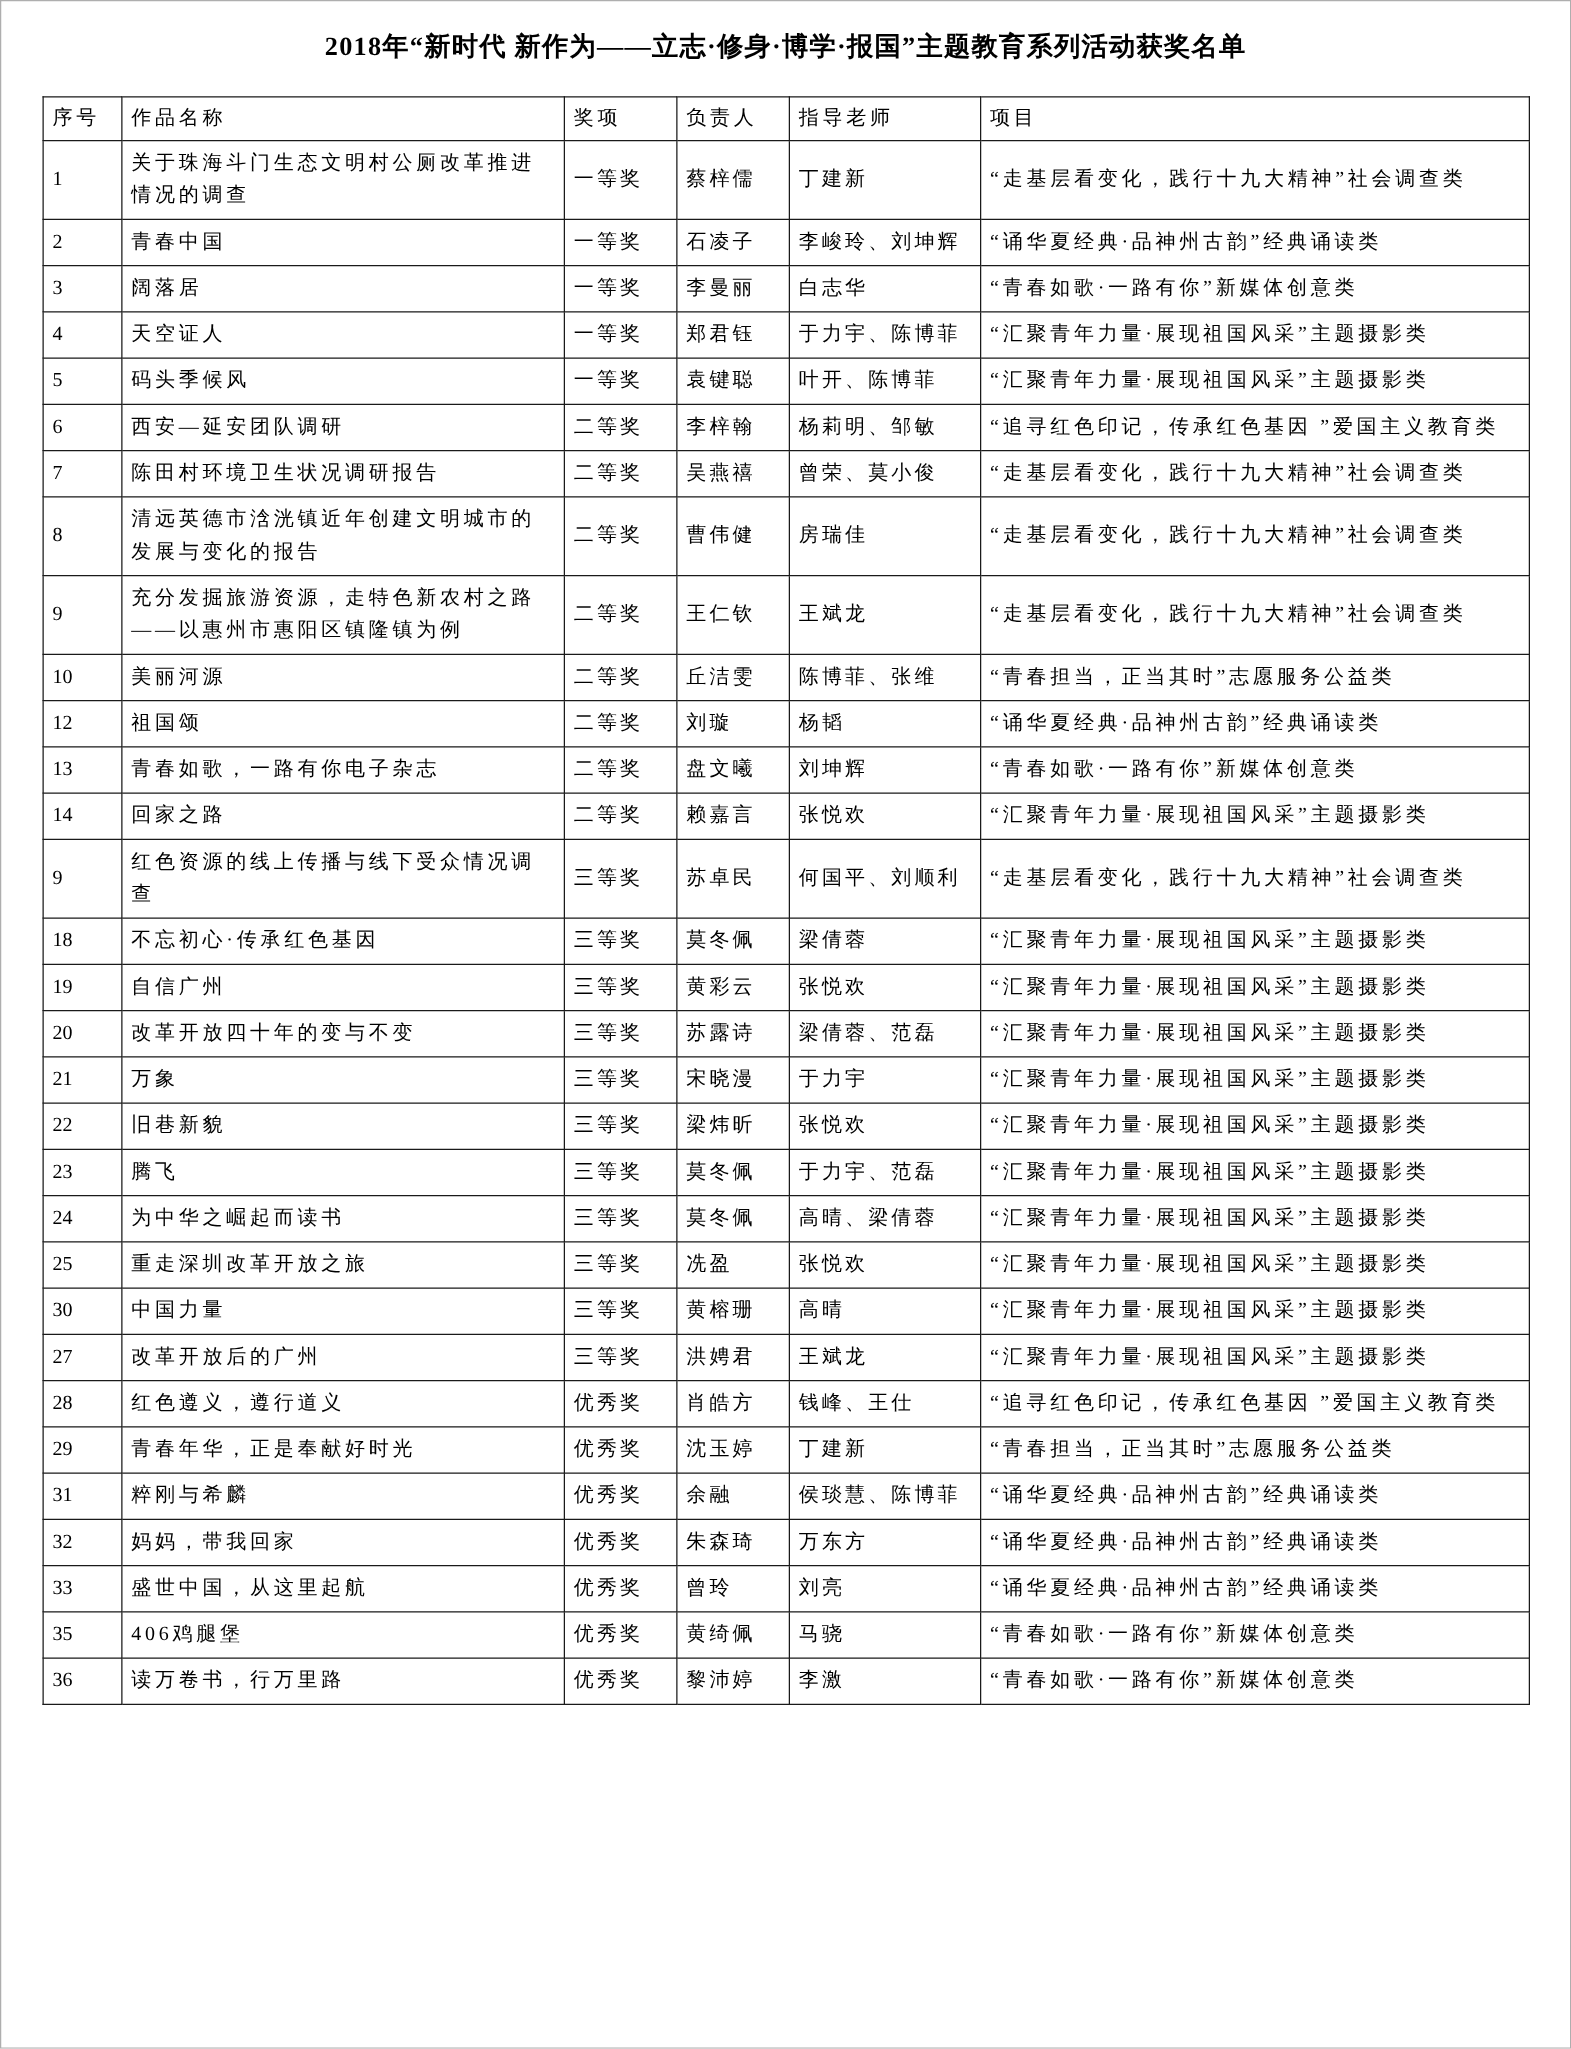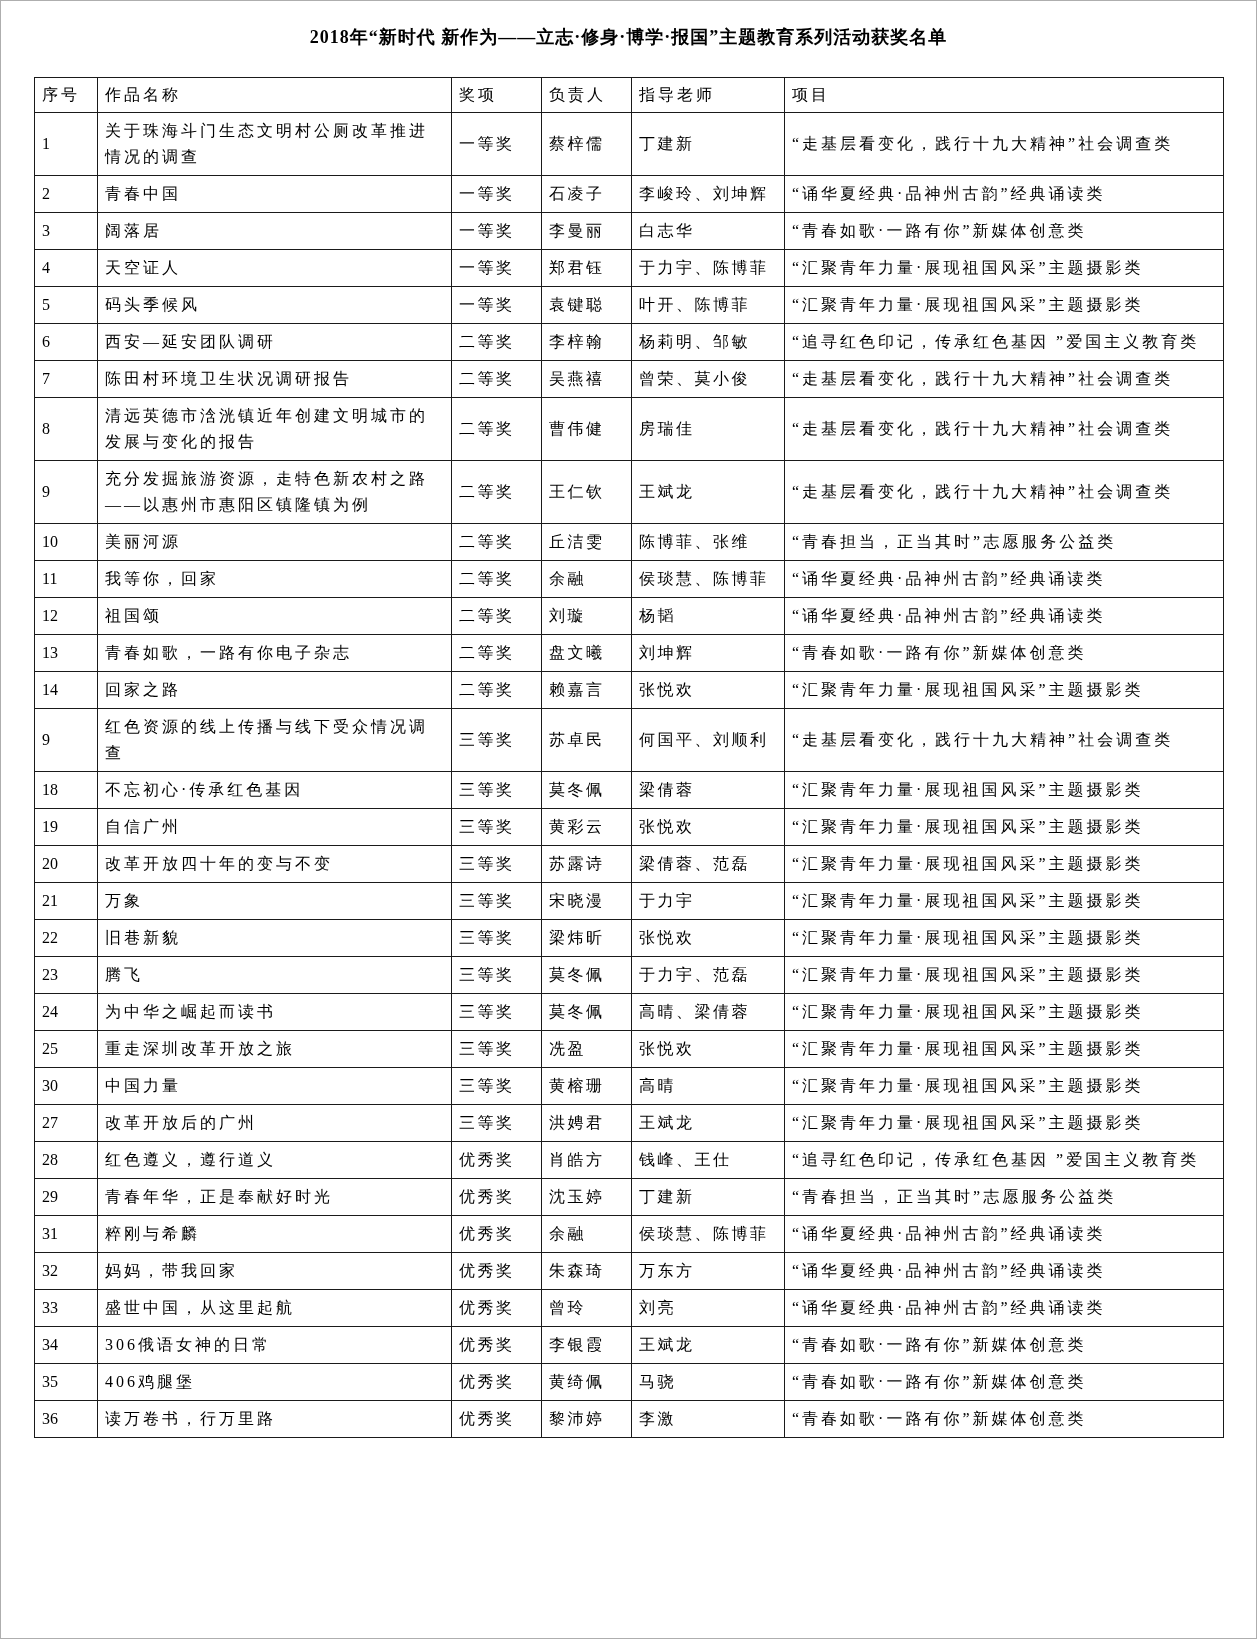--- a/index.html
+++ b/index.html
@@ -16,21 +16,21 @@
     box-sizing: border-box;
     width: 1257px;
     min-height: 1639px;
     border: 1px solid #aeaeae;
     background: #ffffff;
     padding: 24px 33px 30px 33px;
   }
   .doc-title {
     margin: 0 0 28px 0;
     text-align: center;
-    font-size: 18px;
+    font-size: 21px;
     font-weight: bold;
     letter-spacing: 1px;
     line-height: 24px;
   }
   table.awards {
     width: 1189px;
     border-collapse: collapse;
     table-layout: fixed;
   }
   table.awards th,
@@ -173,28 +173,20 @@
         </tr>
         <tr>
           <td class="col-no">10</td>
           <td class="col-work">美丽河源</td>
           <td class="col-award">二等奖</td>
           <td class="col-leader">丘洁雯</td>
           <td class="col-teacher">陈博菲、张维</td>
           <td class="col-project">“青春担当，正当其时”志愿服务公益类</td>
         </tr>
         <tr>
-          <td class="col-no">11</td>
-          <td class="col-work">我等你，回家</td>
-          <td class="col-award">二等奖</td>
-          <td class="col-leader">余融</td>
-          <td class="col-teacher">侯琰慧、陈博菲</td>
-          <td class="col-project">“诵华夏经典·品神州古韵”经典诵读类</td>
-        </tr>
-        <tr>
           <td class="col-no">12</td>
           <td class="col-work">祖国颂</td>
           <td class="col-award">二等奖</td>
           <td class="col-leader">刘璇</td>
           <td class="col-teacher">杨韬</td>
           <td class="col-project">“诵华夏经典·品神州古韵”经典诵读类</td>
         </tr>
         <tr>
           <td class="col-no">13</td>
           <td class="col-work">青春如歌，一路有你电子杂志</td>
@@ -333,28 +325,20 @@
         </tr>
         <tr>
           <td class="col-no">33</td>
           <td class="col-work">盛世中国，从这里起航</td>
           <td class="col-award">优秀奖</td>
           <td class="col-leader">曾玲</td>
           <td class="col-teacher">刘亮</td>
           <td class="col-project">“诵华夏经典·品神州古韵”经典诵读类</td>
         </tr>
         <tr>
-          <td class="col-no">34</td>
-          <td class="col-work">306俄语女神的日常</td>
-          <td class="col-award">优秀奖</td>
-          <td class="col-leader">李银霞</td>
-          <td class="col-teacher">王斌龙</td>
-          <td class="col-project">“青春如歌·一路有你”新媒体创意类</td>
-        </tr>
-        <tr>
           <td class="col-no">35</td>
           <td class="col-work">406鸡腿堡</td>
           <td class="col-award">优秀奖</td>
           <td class="col-leader">黄绮佩</td>
           <td class="col-teacher">马骁</td>
           <td class="col-project">“青春如歌·一路有你”新媒体创意类</td>
         </tr>
         <tr>
           <td class="col-no">36</td>
           <td class="col-work">读万卷书，行万里路</td>

